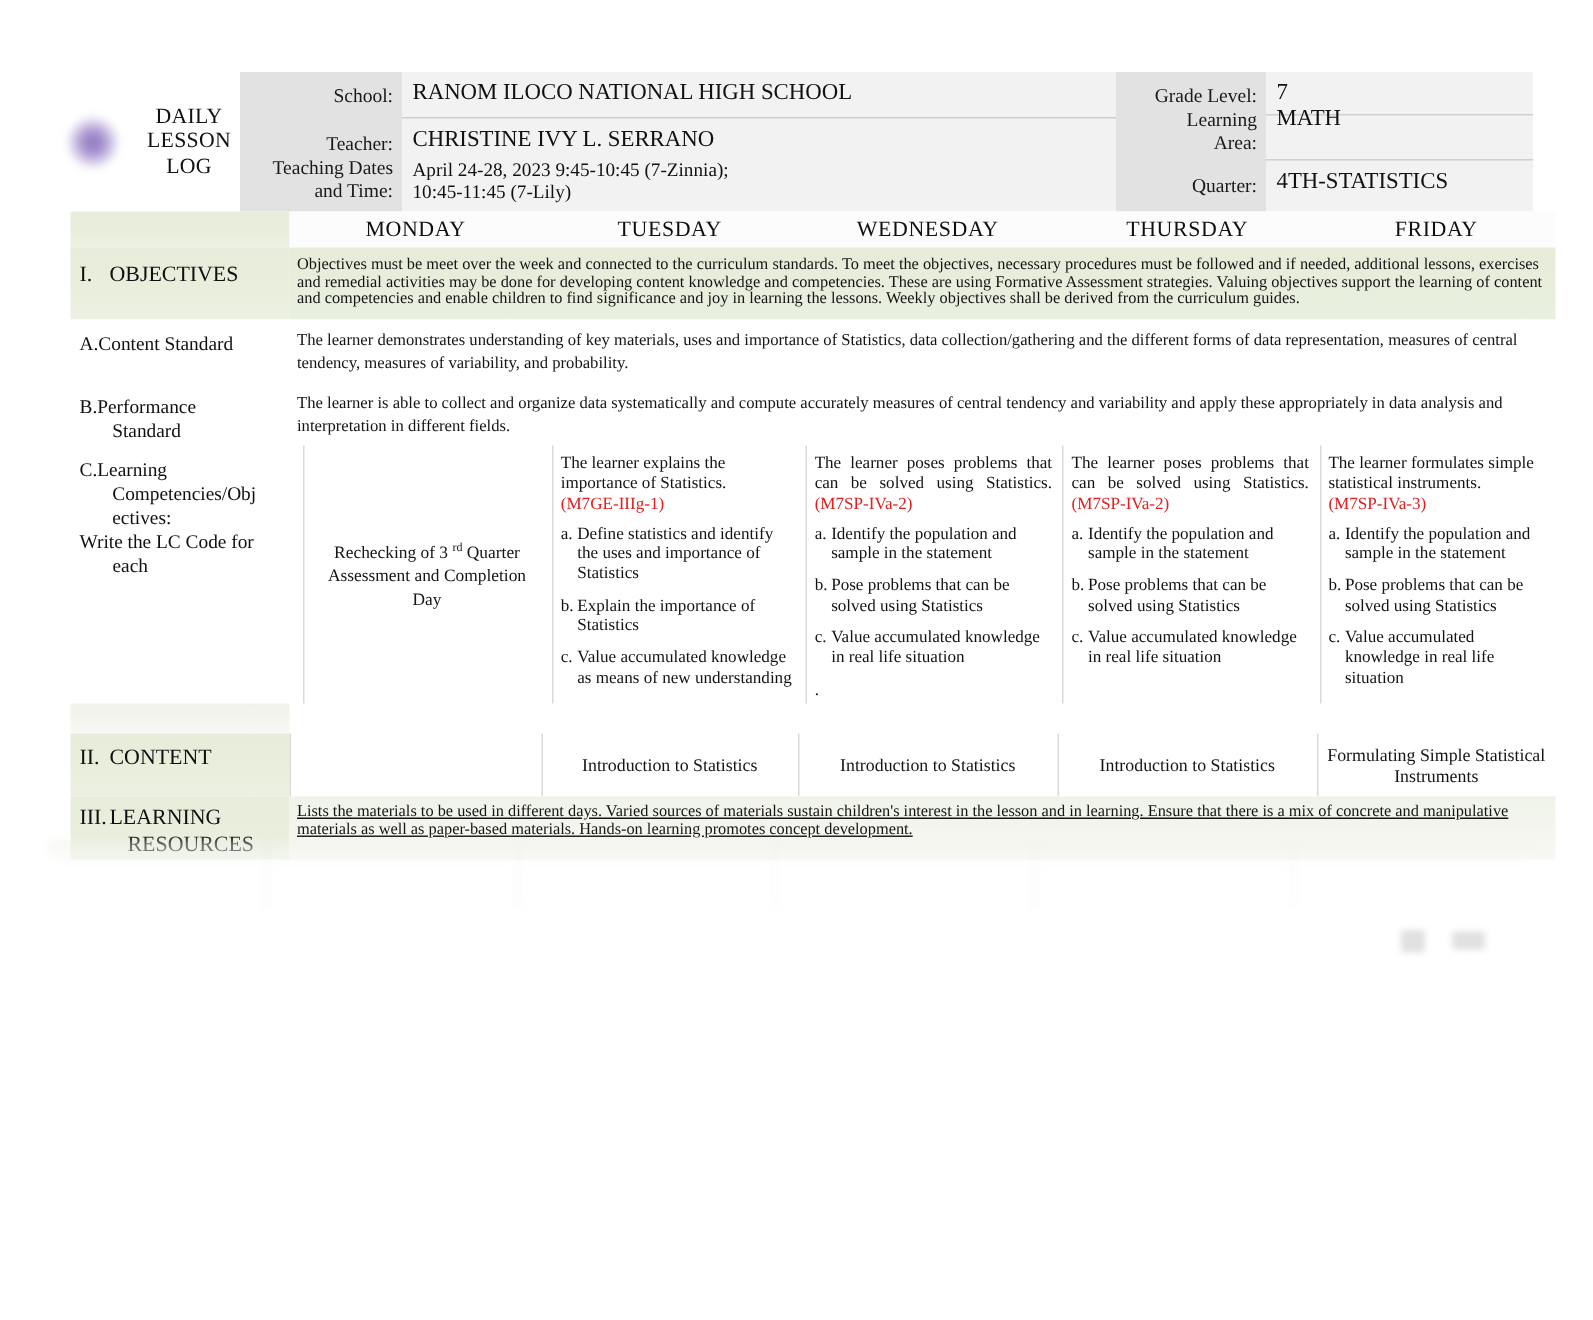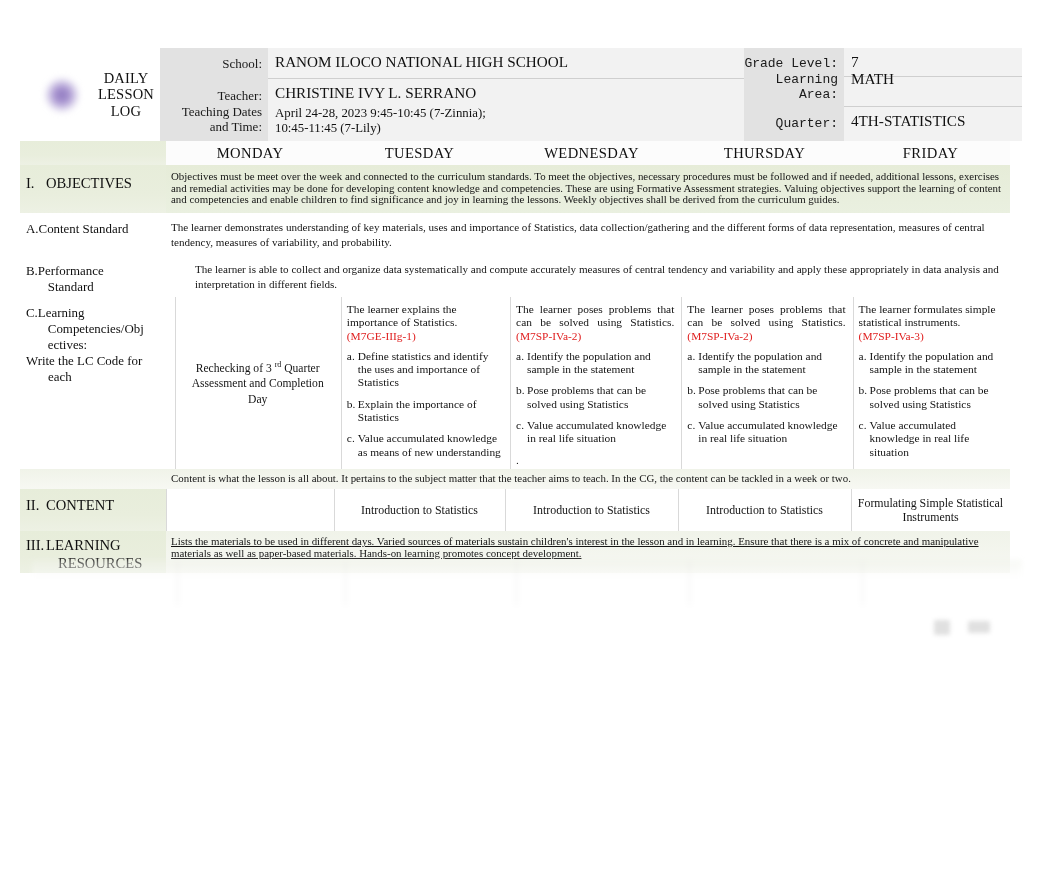--- a/index.html
+++ b/index.html
@@ -64,21 +64,20 @@
     position: relative;
   }
   .hdr-val-cell {
     flex: 1;
     background: #f2f2f2;
     position: relative;
   }
   .hdr-lbl-cell.right {
     width: 100px;
     background: #e2e2e2;
-    font-family: Liberation Mono, monospace;
   }
   .hdr-val-cell.right {
     width: 178px;
     flex: none;
     background: #f2f2f2;
   }
   .hdr-mid {
     display: flex;
     flex: 1;
   }
@@ -109,21 +108,21 @@
   .sep-line {
     position: absolute;
     left: 0; right: 0;
     height: 1px;
     background: #cfcfcf;
   }
 
   
   .grid {
     position: absolute;
-    left: 20px;
+    left: 47px;
     top: 141px;
     width: 990px;
   }
   .row {
     display: flex;
     width: 990px;
   }
   .cell {
     box-sizing: border-box;
     position: relative;
@@ -368,21 +367,21 @@
       <div class="cell c-label tint-white" style="height:42px;">
         <div class="label-sub" style="padding-top:8px; display:flex;">
           <span class="numpart">B.</span>
           <span>
             <span>Performance</span><br>
             <span style="padding-left:10px; display:inline-block;">Standard</span>
           </span>
         </div>
       </div>
       <div class="cell c-span5 tint-white" style="height:42px;">
-        <div class="body-text-2" style="padding-top:7px;margin-left:24px;">The learner is able to collect and organize data systematically and compute accurately measures of central tendency and variability and apply these appropriately in data analysis and interpretation in different fields.</div>
+        <div class="body-text-2" style="padding-top:7px;">The learner is able to collect and organize data systematically and compute accurately measures of central tendency and variability and apply these appropriately in data analysis and interpretation in different fields.</div>
       </div>
     </div>
 
     <div class="row">
       <div class="cell c-label tint-white" style="height:172px;">
         <div class="label-sub" style="padding-top:8px; display:flex;">
           <span class="numpart">C.</span>
           <span>
             <span>Learning</span><br>
             <span style="padding-left:10px; display:inline-block;">Competencies/Obj</span><br>
@@ -485,23 +484,20 @@
           <div class="comp-item">
             <span class="bullet">c.</span>
             <span class="txt">Value accumulated knowledge in real life situation</span>
           </div>
         </div>
       </div>
     </div>
 
     <div class="row">
       <div class="cell c-label tint-faint" style="height:20px;"></div>
-      <div class="cell c-span5 tint-faint" style="height:20px;">
-        <div class="body-text" style="padding-top:4px;">Content is what the lesson is all about. It pertains to the subject matter that the teacher aims to teach. In the CG, the content can be tackled in a week or two.</div>
-      </div>
     </div>
 
     <div class="row">
       <div class="cell c-label tint-green" style="height:42px;">
         <div class="label-cell-text" style="padding-top:8px; display:flex;">
           <span class="numpart">II.</span>
           <span>CONTENT</span>
         </div>
       </div>
       <div class="cell c-mon tint-white" style="height:42px;">

